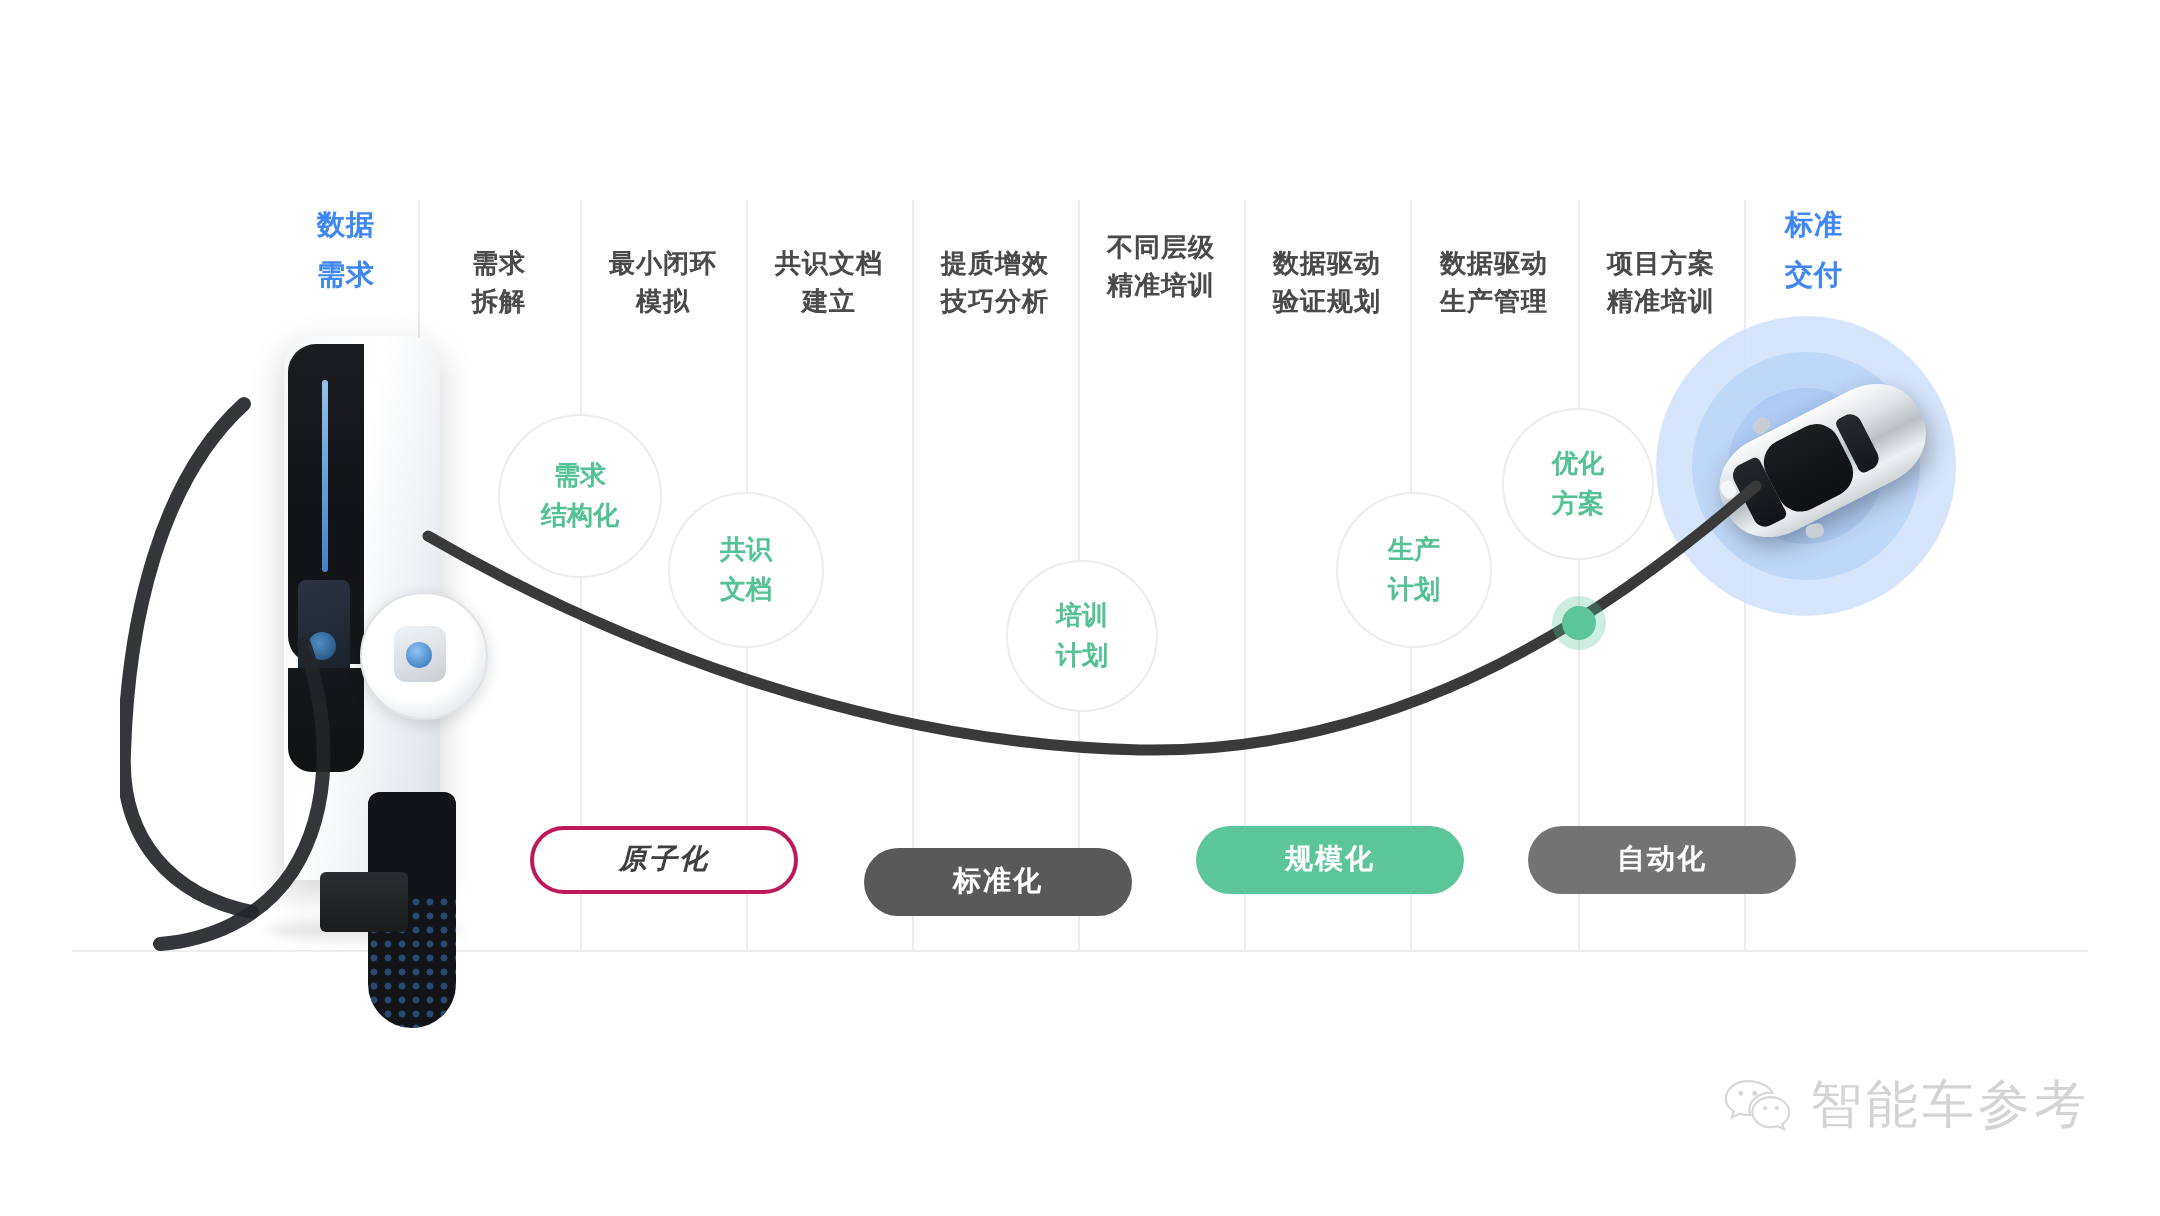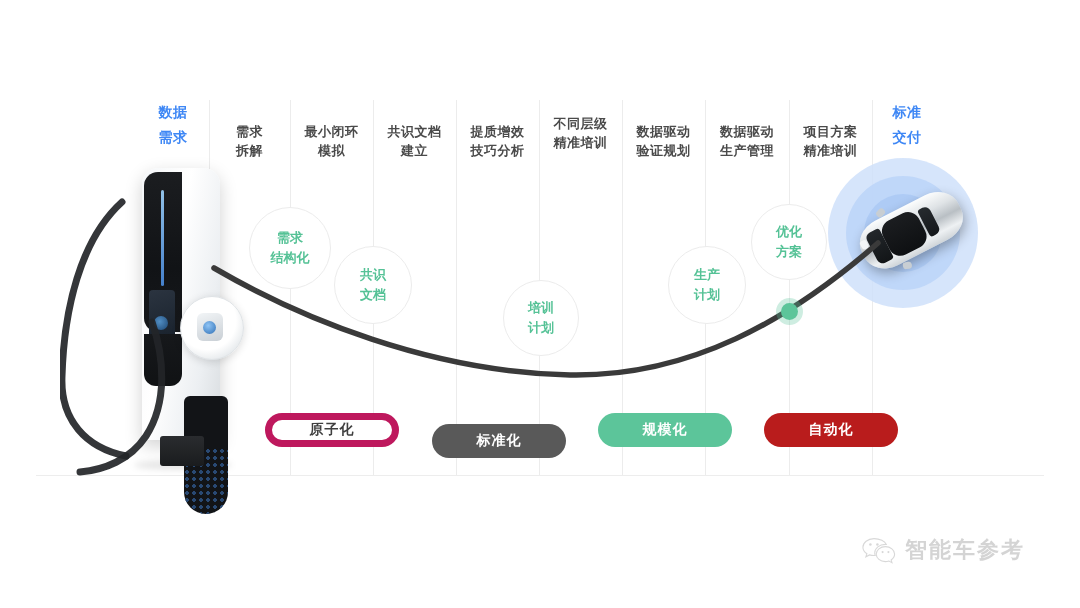--- a/index.html
+++ b/index.html
@@ -58,24 +58,24 @@
     height:34px;
     border-radius:18px;
     display:flex;
     align-items:center;
     justify-content:center;
     font-size:14px;
     font-weight:bold;
     letter-spacing:1px;
     box-sizing:border-box;
   }
-  .pill.outline{background:#fff;border:7px solid #be185d;color:#3f3f3f;}
+  .pill.outline{background:#fff;border:2px solid #be185d;color:#3f3f3f;font-style:italic;}
   .pill.dark{background:#595959;color:#ffffff;}
   .pill.green{background:#5cc59a;color:#ffffff;}
-  .pill.blue{background:#b91c1c;color:#ffffff;}
+  .pill.blue{background:#737373;color:#ffffff;}
 
   
   #curve{position:absolute;left:0;top:0;width:1080px;height:608px;pointer-events:none;}
 
   
   .charger{position:absolute;left:120px;top:168px;width:110px;height:300px;}
   .ch-body{position:absolute;left:22px;top:0;width:78px;height:272px;
     border-radius:16px 16px 4px 4px;
     background:linear-gradient(100deg,#f4f6f8 0%,#ffffff 40%,#eceff2 75%,#d8dcdf 100%);
     box-shadow:0 6px 18px rgba(0,0,0,.18);}
@@ -127,21 +127,21 @@
     background:linear-gradient(180deg,#262a2e,#15181b);}
   .car-hl{position:absolute;left:20px;top:46px;width:7px;height:9px;border-radius:3px;
     background:#f4f7f9;opacity:.95;}
   .car-mirror-a{position:absolute;left:48px;top:26px;width:9px;height:7px;border-radius:3px;
     background:#c8ced3;transform:rotate(-18deg);}
   .car-mirror-b{position:absolute;left:48px;top:85px;width:9px;height:7px;border-radius:3px;
     background:#c8ced3;transform:rotate(18deg);}
 
   
   .watermark{position:absolute;left:862px;top:535px;display:flex;align-items:center;gap:9px;opacity:.38;}
-  .wm-text{font-size:22px;color:#8f8f8f;letter-spacing:2px;font-weight:bold;}
+  .wm-text{font-size:26px;color:#8f8f8f;letter-spacing:2px;font-weight:normal;}
 </style>
 </head>
 <body>
 
 <div id="stage">
 
   <div class="vline" style="left:209px;top:100px;height:375px;"></div>
   <div class="vline" style="left:290px;top:100px;height:375px;"></div>
   <div class="vline" style="left:373px;top:100px;height:375px;"></div>
   <div class="vline" style="left:456px;top:100px;height:375px;"></div>

